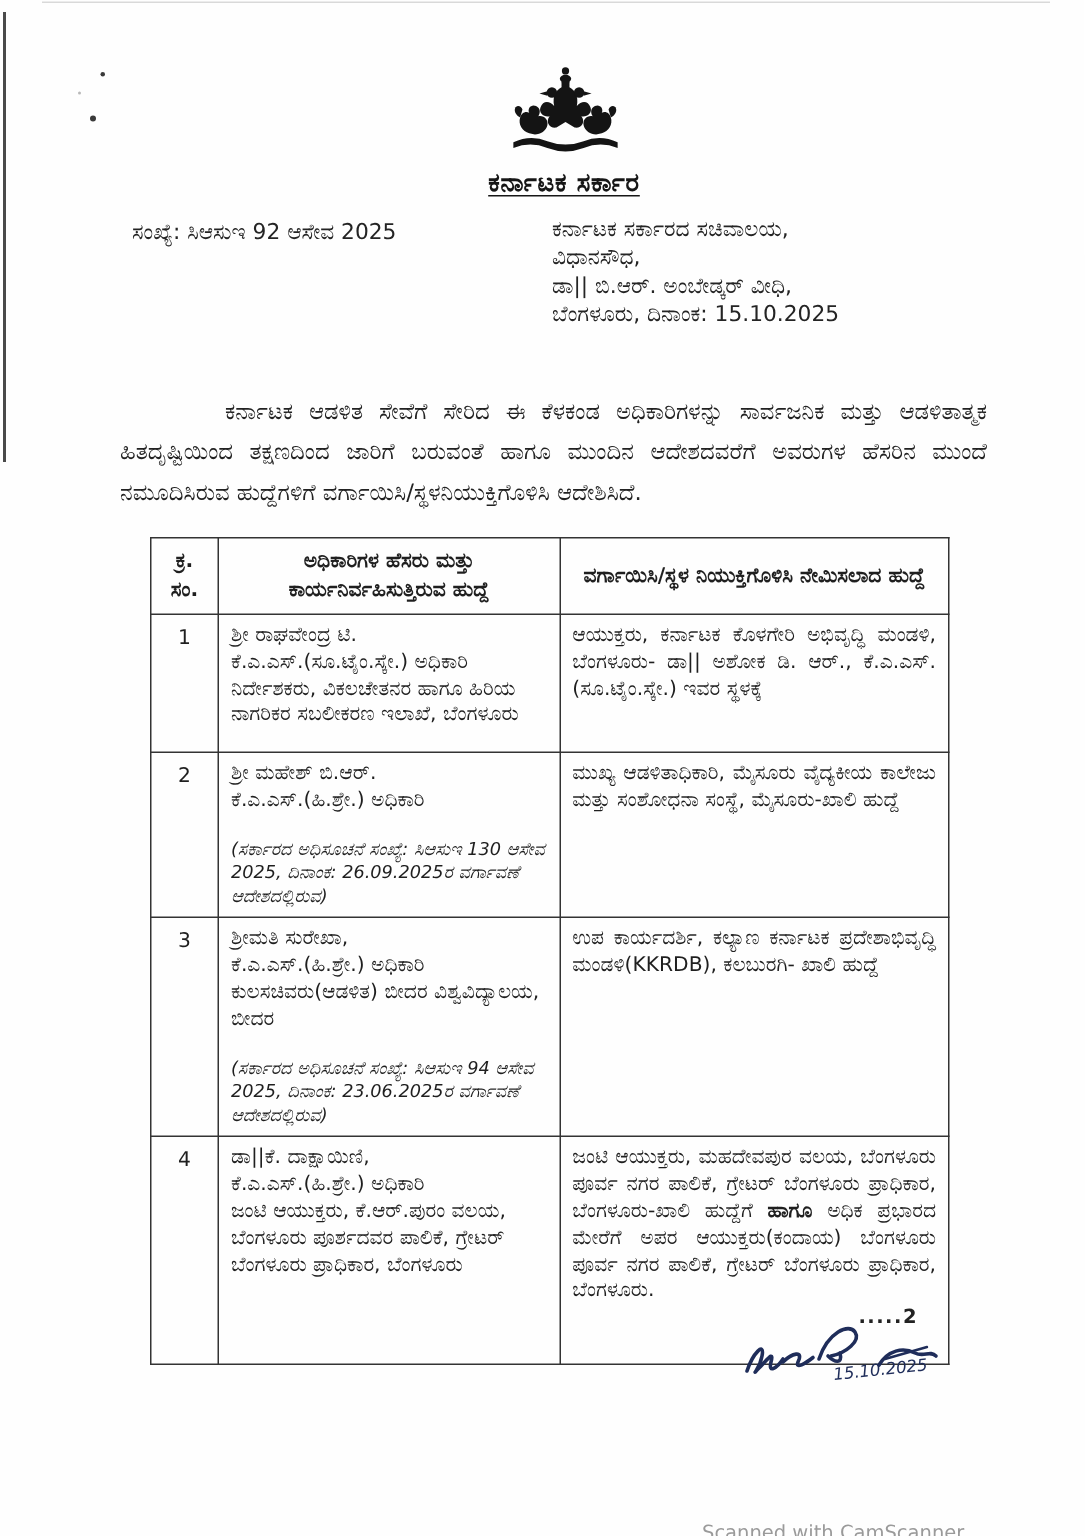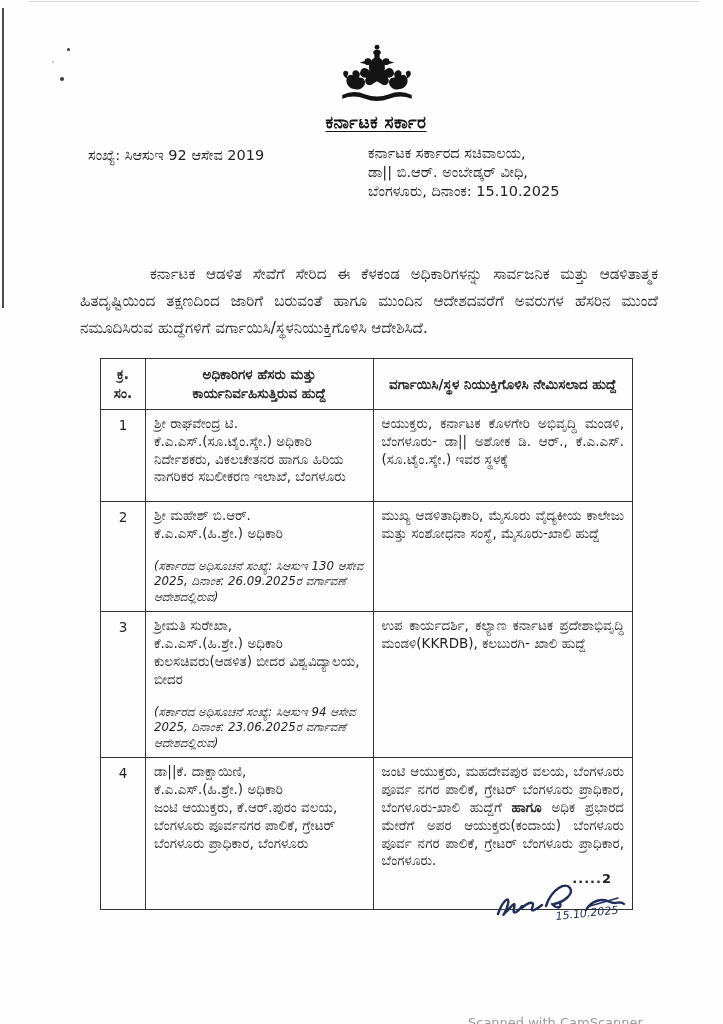--- a/index.html
+++ b/index.html
@@ -92,24 +92,25 @@
         <path d="M92,62 C98,60 102,54 100,48 C99,44 95,42 92,44 C94,40 90,36 86,38 C82,40 82,44 84,47 C79,46 75,50 76,55 C77,60 82,63 87,63 Z"></path>
         <path d="M100,48 C104,46 106,42 104,39 C102,37 99,38 98,41 Z"></path>
 
         <path d="M14,70 Q29,63 44,69 Q60,75 76,69 Q91,63 106,70 L106,75 Q91,69 76,75 Q60,81 44,75 Q29,69 14,75 Z"></path>
       </g>
     </svg>
   </div>
 
   <div class="gov-title">ಕರ್ನಾಟಕ ಸರ್ಕಾರ</div>
 
-  <div class="ref-number">ಸಂಖ್ಯೆ: ಸಿಆಸುಇ 92 ಆಸೇವ 2019</div>
+  <div class="ref-number">ಸಂಖ್ಯೆ: ಸಿಆಸುಇ 92 ಆಸೇವ 2025</div>
 
   <div class="address-block">
     <span class="cell-line">ಕರ್ನಾಟಕ ಸರ್ಕಾರದ ಸಚಿವಾಲಯ,</span>
+    <span class="cell-line">ವಿಧಾನಸೌಧ,</span>
     <span class="cell-line">ಡಾ|| ಬಿ.ಆರ್. ಅಂಬೇಡ್ಕರ್ ವೀಧಿ,</span>
     <span class="cell-line">ಬೆಂಗಳೂರು, ದಿನಾಂಕ: 15.10.2025</span>
   </div>
 
 
   <div class="body-para">ಕರ್ನಾಟಕ ಆಡಳಿತ ಸೇವೆಗೆ ಸೇರಿದ ಈ ಕೆಳಕಂಡ ಅಧಿಕಾರಿಗಳನ್ನು ಸಾರ್ವಜನಿಕ ಮತ್ತು ಆಡಳಿತಾತ್ಮಕ ಹಿತದೃಷ್ಟಿಯಿಂದ ತಕ್ಷಣದಿಂದ ಜಾರಿಗೆ ಬರುವಂತೆ ಹಾಗೂ ಮುಂದಿನ ಆದೇಶದವರೆಗೆ ಅವರುಗಳ ಹೆಸರಿನ ಮುಂದೆ ನಮೂದಿಸಿರುವ ಹುದ್ದೆಗಳಿಗೆ ವರ್ಗಾಯಿಸಿ/ಸ್ಥಳನಿಯುಕ್ತಿಗೊಳಿಸಿ ಆದೇಶಿಸಿದೆ.</div>
 
   <table class="order-table">
     <thead>
       <tr>
@@ -145,21 +146,21 @@
           <span class="cell-line">ಕುಲಸಚಿವರು(ಆಡಳಿತ) ಬೀದರ ವಿಶ್ವವಿದ್ಯಾಲಯ, ಬೀದರ</span>
           <span class="cell-note">(ಸರ್ಕಾರದ ಅಧಿಸೂಚನೆ ಸಂಖ್ಯೆ: ಸಿಆಸುಇ 94 ಆಸೇವ 2025, ದಿನಾಂಕ: 23.06.2025ರ ವರ್ಗಾವಣೆ ಆದೇಶದಲ್ಲಿರುವ)</span>
         </td>
         <td class="col-posting">ಉಪ ಕಾರ್ಯದರ್ಶಿ, ಕಲ್ಯಾಣ ಕರ್ನಾಟಕ ಪ್ರದೇಶಾಭಿವೃದ್ಧಿ ಮಂಡಳಿ(KKRDB), ಕಲಬುರಗಿ- ಖಾಲಿ ಹುದ್ದೆ</td>
       </tr>
       <tr class="row-4">
         <td class="col-no">4</td>
         <td class="col-officer">
           <span class="cell-line">ಡಾ||ಕೆ. ದಾಕ್ಷಾಯಿಣಿ,</span>
           <span class="cell-line">ಕೆ.ಎ.ಎಸ್.(ಹಿ.ಶ್ರೇ.) ಅಧಿಕಾರಿ</span>
-          <span class="cell-line">ಜಂಟಿ ಆಯುಕ್ತರು, ಕೆ.ಆರ್.ಪುರಂ ವಲಯ, ಬೆಂಗಳೂರು ಪೂರ್ವನಗರ ಪಾಲಿಕೆ, ಗ್ರೇಟರ್ ಬೆಂಗಳೂರು ಪ್ರಾಧಿಕಾರ, ಬೆಂಗಳೂರು</span>
+          <span class="cell-line">ಜಂಟಿ ಆಯುಕ್ತರು, ಕೆ.ಆರ್.ಪುರಂ ವಲಯ, ಬೆಂಗಳೂರು ಪೂರ್ಶದವರ ಪಾಲಿಕೆ, ಗ್ರೇಟರ್ ಬೆಂಗಳೂರು ಪ್ರಾಧಿಕಾರ, ಬೆಂಗಳೂರು</span>
         </td>
         <td class="col-posting"><span>ಜಂಟಿ ಆಯುಕ್ತರು, ಮಹದೇವಪುರ ವಲಯ, ಬೆಂಗಳೂರು ಪೂರ್ವ ನಗರ ಪಾಲಿಕೆ, ಗ್ರೇಟರ್ ಬೆಂಗಳೂರು ಪ್ರಾಧಿಕಾರ, ಬೆಂಗಳೂರು-ಖಾಲಿ ಹುದ್ದೆಗೆ </span><span class="bold-word">ಹಾಗೂ</span><span> ಅಧಿಕ ಪ್ರಭಾರದ ಮೇರೆಗೆ ಅಪರ ಆಯುಕ್ತರು(ಕಂದಾಯ) ಬೆಂಗಳೂರು ಪೂರ್ವ ನಗರ ಪಾಲಿಕೆ, ಗ್ರೇಟರ್ ಬೆಂಗಳೂರು ಪ್ರಾಧಿಕಾರ, ಬೆಂಗಳೂರು.</span></td>
       </tr>
     </tbody>
   </table>
 
   <div class="page-marker">.....2</div>
 
   <div class="signature">
     <svg viewBox="0 0 140 56" width="140" height="56" xmlns="http://www.w3.org/2000/svg">

